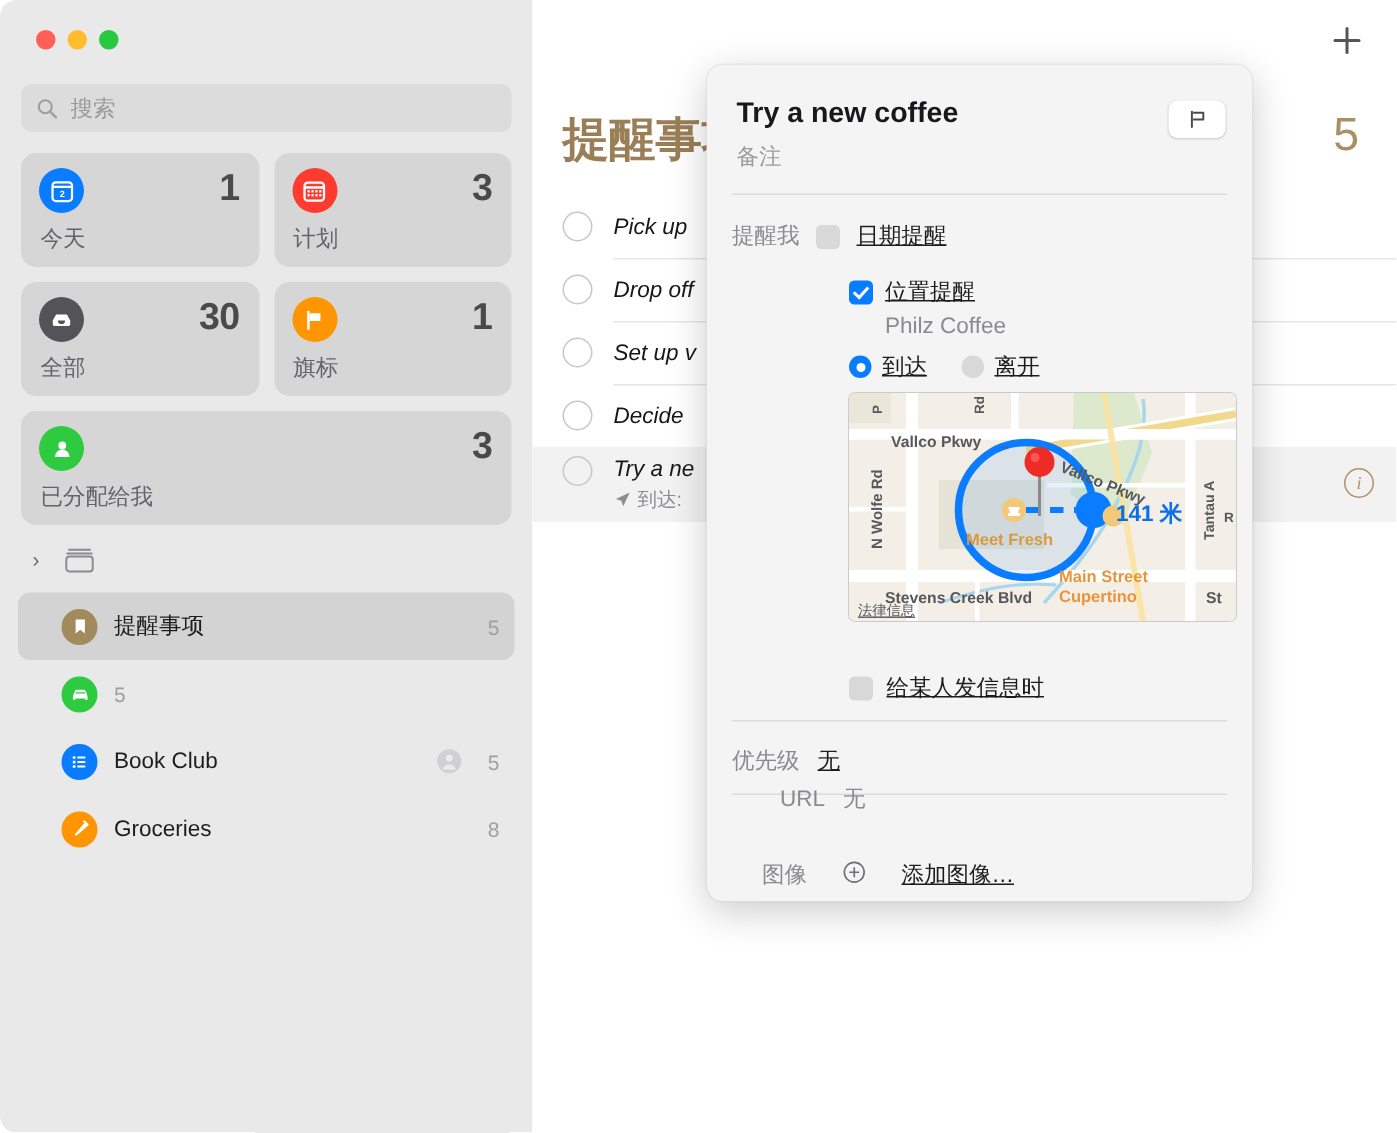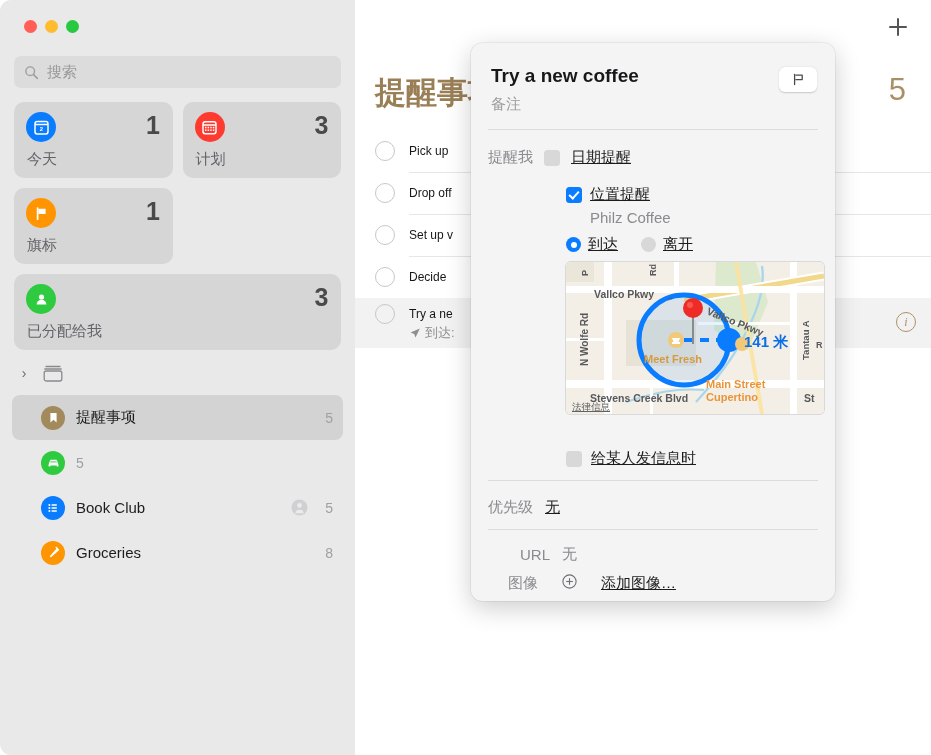--- a/index.html
+++ b/index.html
@@ -121,21 +121,21 @@
   .tasklist { position: absolute; left: 0; top: 130px; width: 576px; }
   .taskrow {
     height: 42px; display: flex; align-items: center;
     padding-left: 20px; gap: 14px; position: relative;
   }
   .taskrow.sel { background: #f2f2f2; height: 50px; align-items: flex-start; padding-top: 6px; }
   .taskrow .circle {
     width: 20px; height: 20px; border-radius: 50%;
     border: 1.6px solid #c7c7c9; flex: 0 0 20px;
   }
-  .taskrow .ttext { font-size: 12px; color: #17171a; white-space: nowrap; }
+  .taskrow .ttext { font-size: 15px; color: #17171a; white-space: nowrap; font-style: italic; }
   .taskrow .tsub {
     font-size: 13px; color: #8d8d92; display: flex;
     align-items: center; gap: 4px; margin-top: 2px;
   }
   .taskrow .sep {
     position: absolute; left: 54px; right: 0; top: 0;
     height: 1px; background: #e6e6e6;
   }
   .infobtn {
     position: absolute; right: 15px; top: 312px;
@@ -264,20 +264,30 @@
                 <rect x="6.6" y="10.4" width="1.5" height="1.5"></rect>
               <rect x="9.2" y="10.4" width="1.5" height="1.5"></rect>
                 <rect x="11.8" y="10.4" width="1.5" height="1.5"></rect>
             </g>
           </svg>
         </div>
         <span class="tcount">3</span>
         <span class="tlabel">计划</span>
       </div>
 
+      <div class="tile">
+        <div class="ticon" style="background:#545458">
+          <svg width="18" height="18" viewBox="0 0 18 18">
+            <path d="M3.2 9.6 L5.4 5.6 H12.6 L14.8 9.6 V12.2 A1.2 1.2 0 0 1 13.6 13.4 H4.4 A1.2 1.2 0 0 1 3.2 12.2 Z" fill="#fff"></path>
+            <path d="M3.2 9.6 h3.4 a2.4 2.4 0 0 0 4.8 0 h3.4" fill="#545458"></path>
+          </svg>
+        </div>
+        <span class="tcount">30</span>
+        <span class="tlabel">全部</span>
+      </div>
 
       <div class="tile">
         <div class="ticon" style="background:#ff9500">
           <svg width="17" height="17" viewBox="0 0 17 17">
             <path d="M4.6 3 V14.2" stroke="#fff" stroke-width="1.7" stroke-linecap="round"></path>
             <path d="M5.4 3.8 h7.2 v5.2 h-7.2 z" fill="#fff"></path>
           </svg>
         </div>
         <span class="tcount">1</span>
         <span class="tlabel">旗标</span>
@@ -533,21 +543,21 @@
 
     <div class="hr" style="top:437px"></div>
 
     <div style="position:absolute;left:17px;top:455px;display:flex;align-items:center;gap:12px">
       <span class="row-label">优先级</span>
       <span class="txt15">无</span>
     </div>
 
     <div class="hr" style="top:486px"></div>
 
-    <div style="position:absolute;left:49px;top:502px;display:flex;align-items:center;gap:12px">
+    <div style="position:absolute;left:49px;top:480px;display:flex;align-items:center;gap:12px">
       <span class="row-label">URL</span>
       <span class="txt15g">无</span>
     </div>
 
     <div style="position:absolute;left:37px;top:531px;display:flex;gap:24px">
       <span class="row-label">图像</span>
       <svg width="15" height="15" viewBox="0 0 15 15">
         <circle cx="7.5" cy="7.5" r="6.6" fill="none" stroke="#6e6e73" stroke-width="1.1"></circle>
         <line x1="7.5" y1="4.2" x2="7.5" y2="10.8" stroke="#6e6e73" stroke-width="1.1"></line>
         <line x1="4.2" y1="7.5" x2="10.8" y2="7.5" stroke="#6e6e73" stroke-width="1.1"></line>

